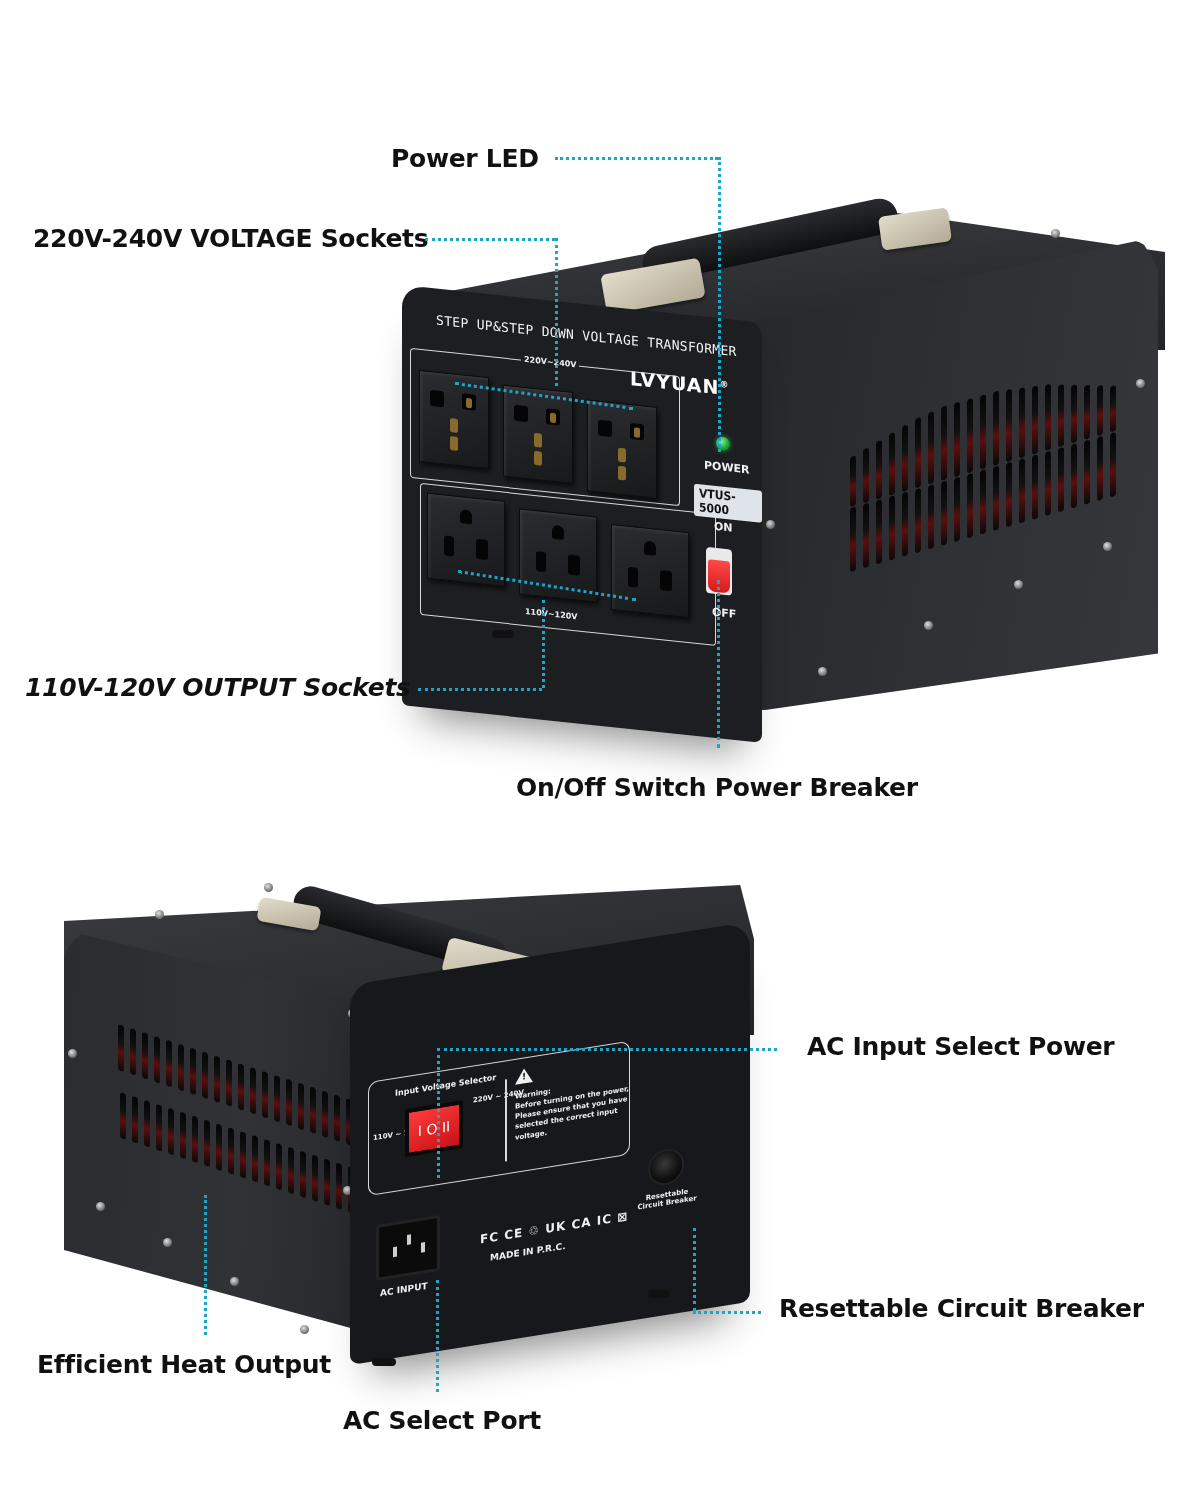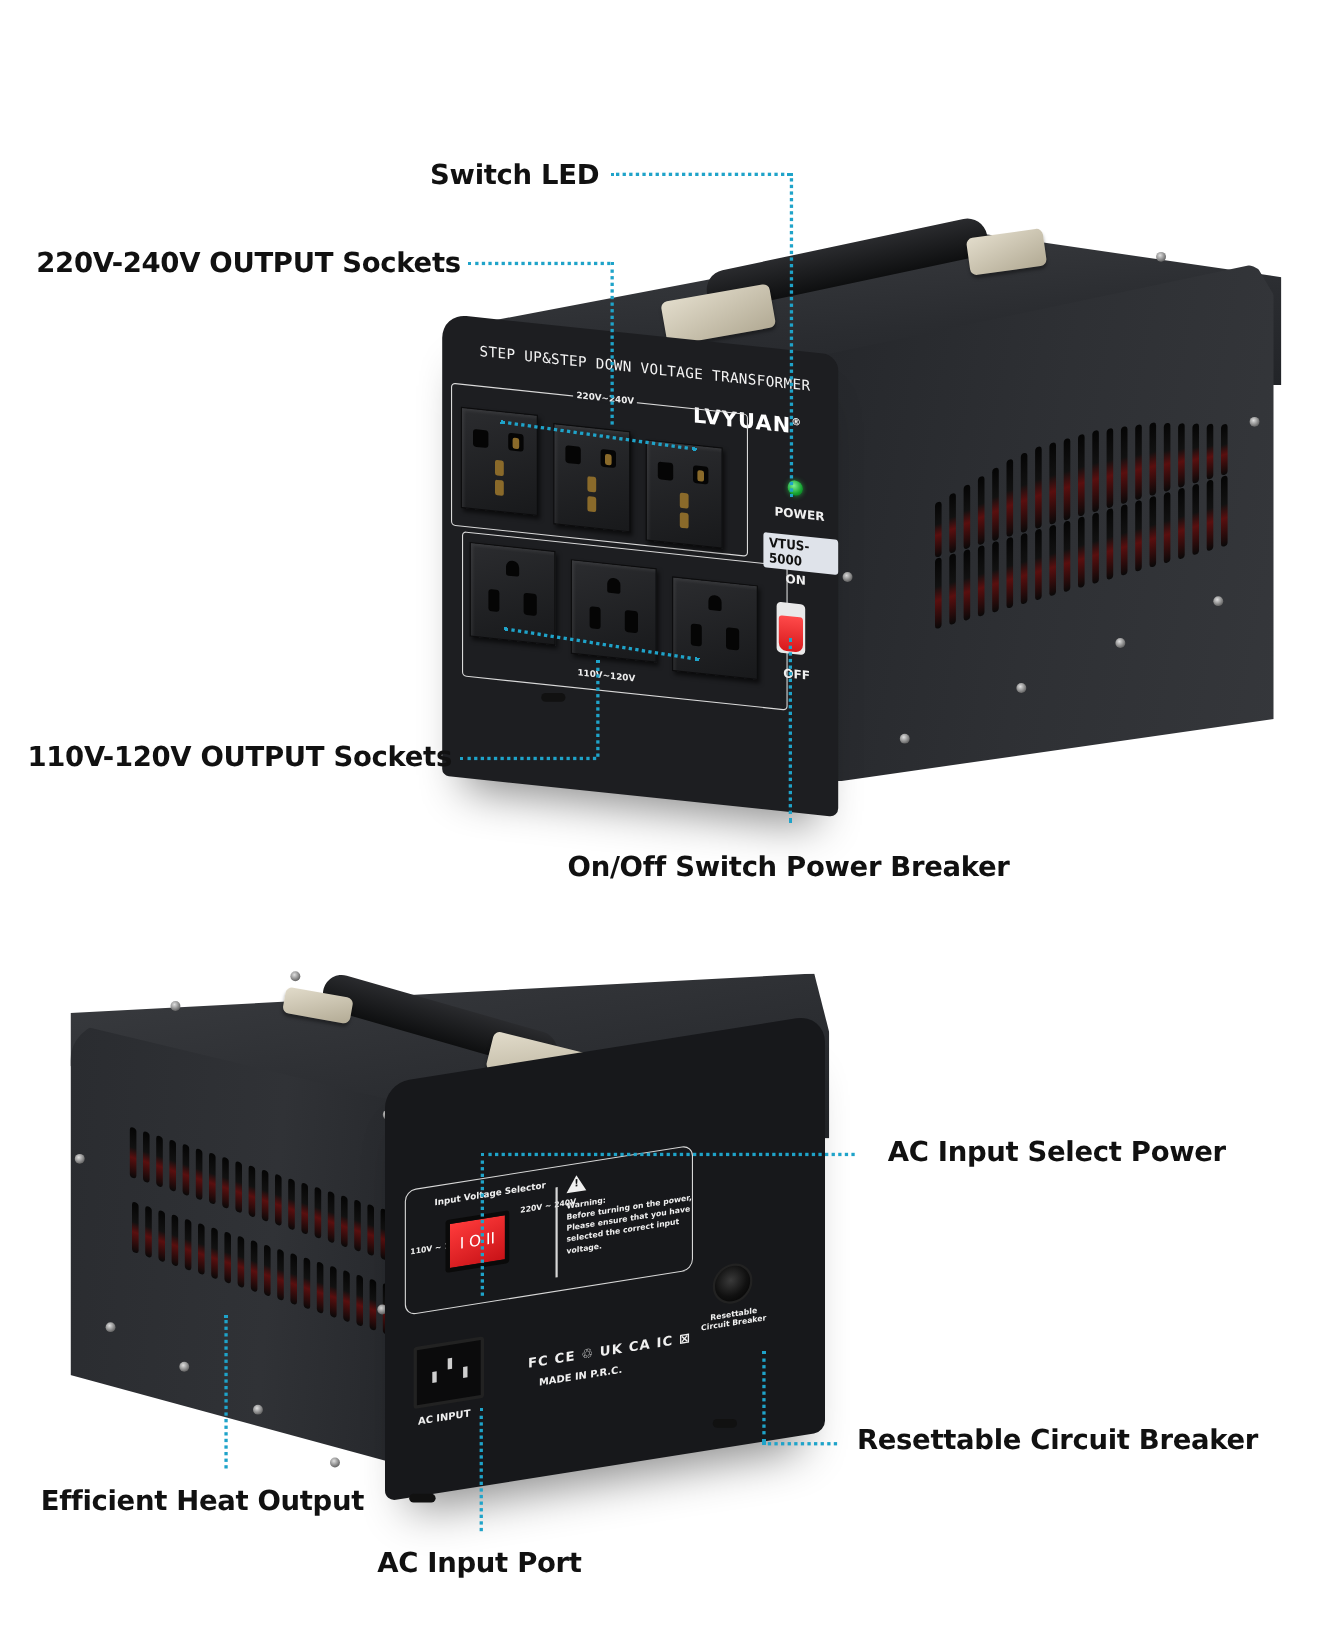--- a/index.html
+++ b/index.html
@@ -324,30 +324,30 @@
       <div class="on-label">ON</div>
       <div class="onoff-switch">
         <div class="rocker"></div>
       </div>
       <div class="off-label">OFF</div>
     </div>
   </div>
   <div class="foot" style="left:492px; top:630px; width:22px; height:8px;"></div>
 </div>
 
-<div class="callout" style="left:391px; top:146px;">Switch LED</div>
+<div class="callout" style="left:391px; top:146px;">Power LED</div>
 <div class="lead-h" style="left:555px; top:157px; width:163px;"></div>
 <div class="lead-v" style="left:718px; top:157px; height:295px;"></div>
 
-<div class="callout" style="left:33px; top:226px;">220V-240V OUTPUT Sockets</div>
+<div class="callout" style="left:33px; top:226px;">220V-240V VOLTAGE Sockets</div>
 <div class="lead-h" style="left:425px; top:238px; width:130px;"></div>
 <div class="lead-v" style="left:555px; top:238px; height:148px;"></div>
 <div class="lead-h" style="left:455px; top:382px; width:180px; transform: rotate(8deg); transform-origin:left;"></div>
 
-<div class="callout" style="left:25px; top:675px;">110V-120V OUTPUT Sockets</div>
+<div class="callout" style="left:25px; top:675px;font-style:italic;">110V-120V OUTPUT Sockets</div>
 <div class="lead-h" style="left:418px; top:688px; width:124px;"></div>
 <div class="lead-v" style="left:542px; top:600px; height:88px;"></div>
 <div class="lead-h" style="left:458px; top:570px; width:180px; transform: rotate(9deg); transform-origin:left;"></div>
 
 <div class="callout" style="left:516px; top:775px;">On/Off Switch Power Breaker</div>
 <div class="lead-v" style="left:717px; top:580px; height:168px;"></div>
 
 <div>
   <div class="u2-top"></div>
   <div class="u2-side"></div>
@@ -445,14 +445,14 @@
 <div class="lead-h" style="left:437px; top:1048px; width:340px;"></div>
 <div class="lead-v" style="left:437px; top:1048px; height:130px;"></div>
 
 <div class="callout" style="left:779px; top:1296px;">Resettable Circuit Breaker</div>
 <div class="lead-h" style="left:693px; top:1311px; width:68px;"></div>
 <div class="lead-v" style="left:693px; top:1228px; height:83px;"></div>
 
 <div class="callout" style="left:37px; top:1352px;text-align:right;">Efficient Heat Output</div>
 <div class="lead-v" style="left:204px; top:1195px; height:140px;"></div>
 
-<div class="callout" style="left:343px; top:1408px;">AC Input Port</div>
+<div class="callout" style="left:343px; top:1408px;">AC Select Port</div>
 <div class="lead-v" style="left:436px; top:1280px; height:112px;"></div>
 
 </body></html>

